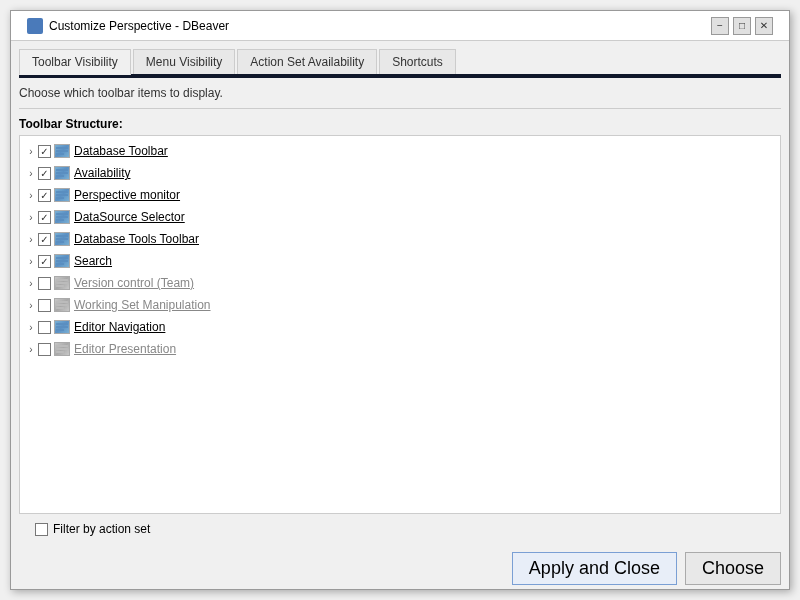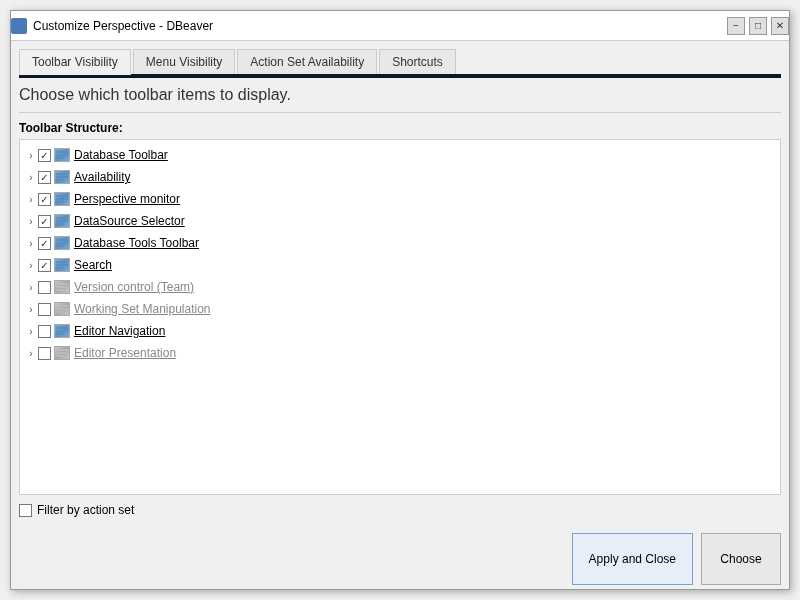--- a/index.html
+++ b/index.html
@@ -21,21 +21,21 @@
       border: 1px solid #999;
       box-shadow: 2px 2px 8px rgba(0,0,0,0.3);
       display: flex;
       flex-direction: column;
     }
     .titlebar {
       background: #fff;
       height: 30px;
       display: flex;
       align-items: center;
-      padding: 0 0;
+      padding: 0 16px;
       border-bottom: 1px solid #ccc;
       flex-shrink: 0;
     }
     .titlebar-icon {
       width: 16px;
       height: 16px;
       margin-right: 6px;
       background: #4a7aba;
       border-radius: 2px;
       flex-shrink: 0;
@@ -85,21 +85,21 @@
       color: #333;
     }
     .tab.active {
       background: #f0f0f0;
       border-bottom: 1px solid #f0f0f0;
       margin-bottom: -1px;
       z-index: 1;
       font-weight: normal;
     }
     .description {
-      font-size: 16px;
+      font-size: 12px;
       color: #333;
       margin-bottom: 8px;
       flex-shrink: 0;
     }
     .separator-line {
       border: none;
       border-top: 1px solid #ccc;
       margin-bottom: 8px;
       flex-shrink: 0;
     }
@@ -177,45 +177,46 @@
     }
     .item-label.grayed {
       color: #888;
       text-align: center;
     }
     .bottom-section {
       display: flex;
       align-items: center;
       margin-top: 8px;
       flex-shrink: 0;
+      margin-left: 16px;
     }
     .filter-checkbox {
       width: 13px;
       height: 13px;
       border: 1px solid #777;
       background: #fff;
       margin-right: 5px;
       flex-shrink: 0;
     }
     .filter-label {
       font-size: 12px;
     }
     .button-bar {
       display: flex;
       justify-content: flex-end;
       gap: 8px;
       padding: 8px 8px 4px 8px;
       flex-shrink: 0;
     }
     .btn {
-      padding: 18px 16px;
+      padding: 5px 16px;
       border: 1px solid #aaa;
       background: #e8e8e8;
       cursor: pointer;
-      font-size: 12px;
+      font-size: 18px;
       min-width: 80px;
     }
     .btn.primary {
       background: #e8eef8;
       border-color: #7a9fd4;
     }
   </style>
 </head>
 <body>
 

